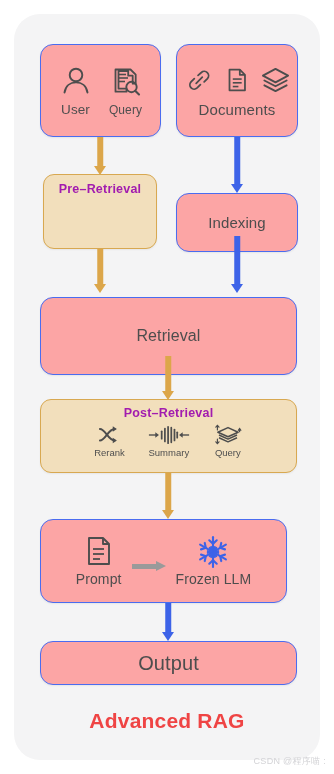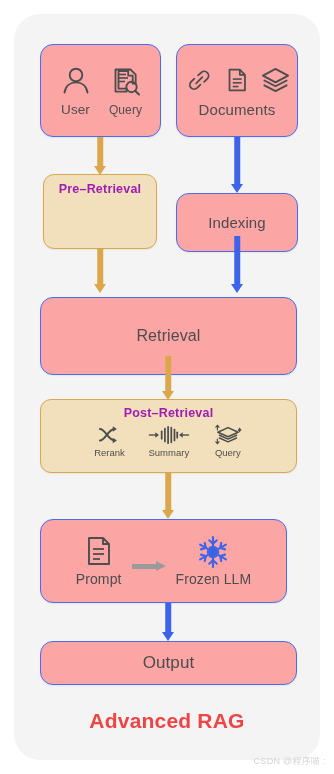--- a/index.html
+++ b/index.html
@@ -357,17 +357,17 @@
     </div>
   </div>
 </div>
 
 <div class="arrow blue" style="left:161px; top:603px; width:14px; height:38px;">
   <div class="shaft" style="width:5.5px; height:30px;"></div>
   <div class="head"></div>
 </div>
 
 <div class="node box-blue" style="left:40px; top:641px; width:257px; height:44px;">
-  <span class="label-dark" style="font-size:17px;">Output</span>
+  <span class="label-dark" style="font-size:20px;">Output</span>
 </div>
 
 <div id="title">Advanced RAG</div>
 <div id="watermark">CSDN @程序喵 :</div>
 
 </body></html>

